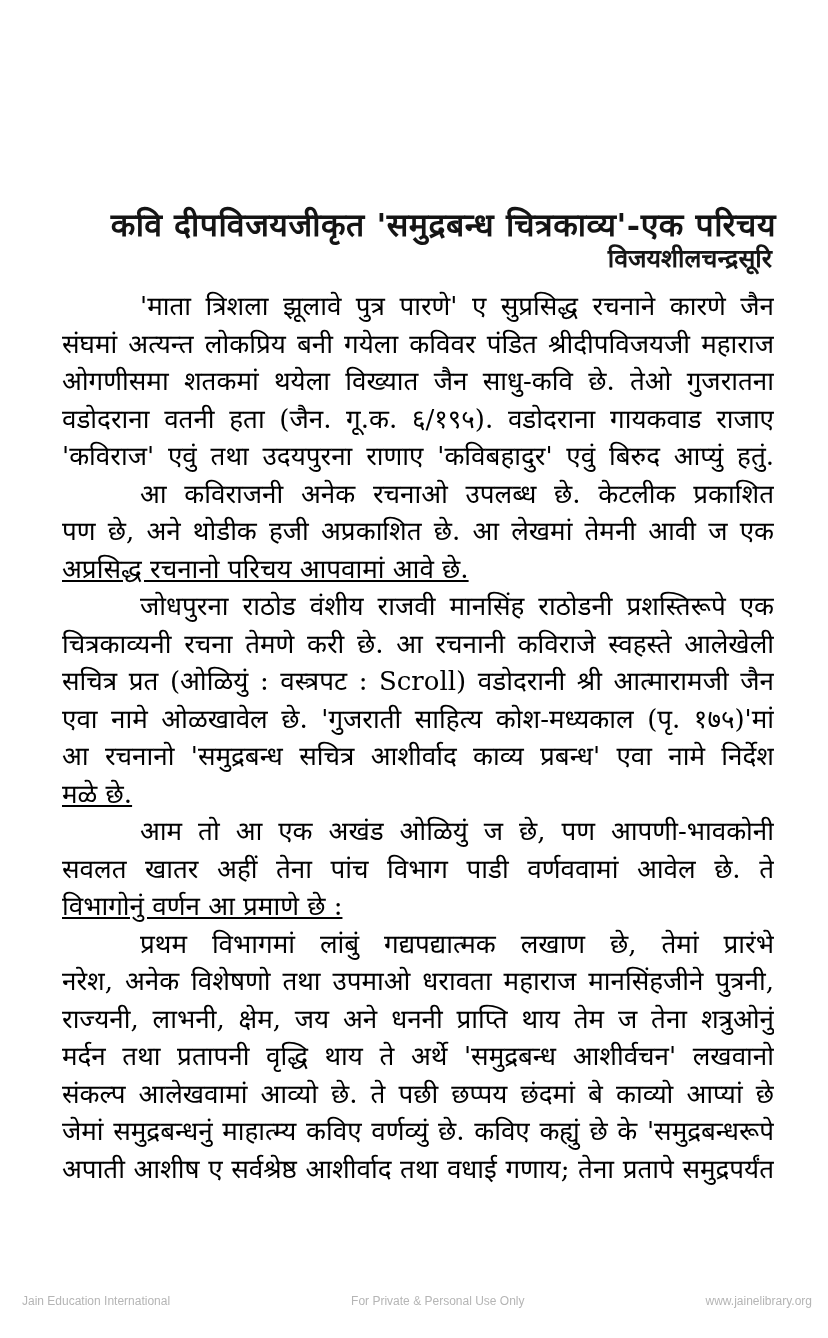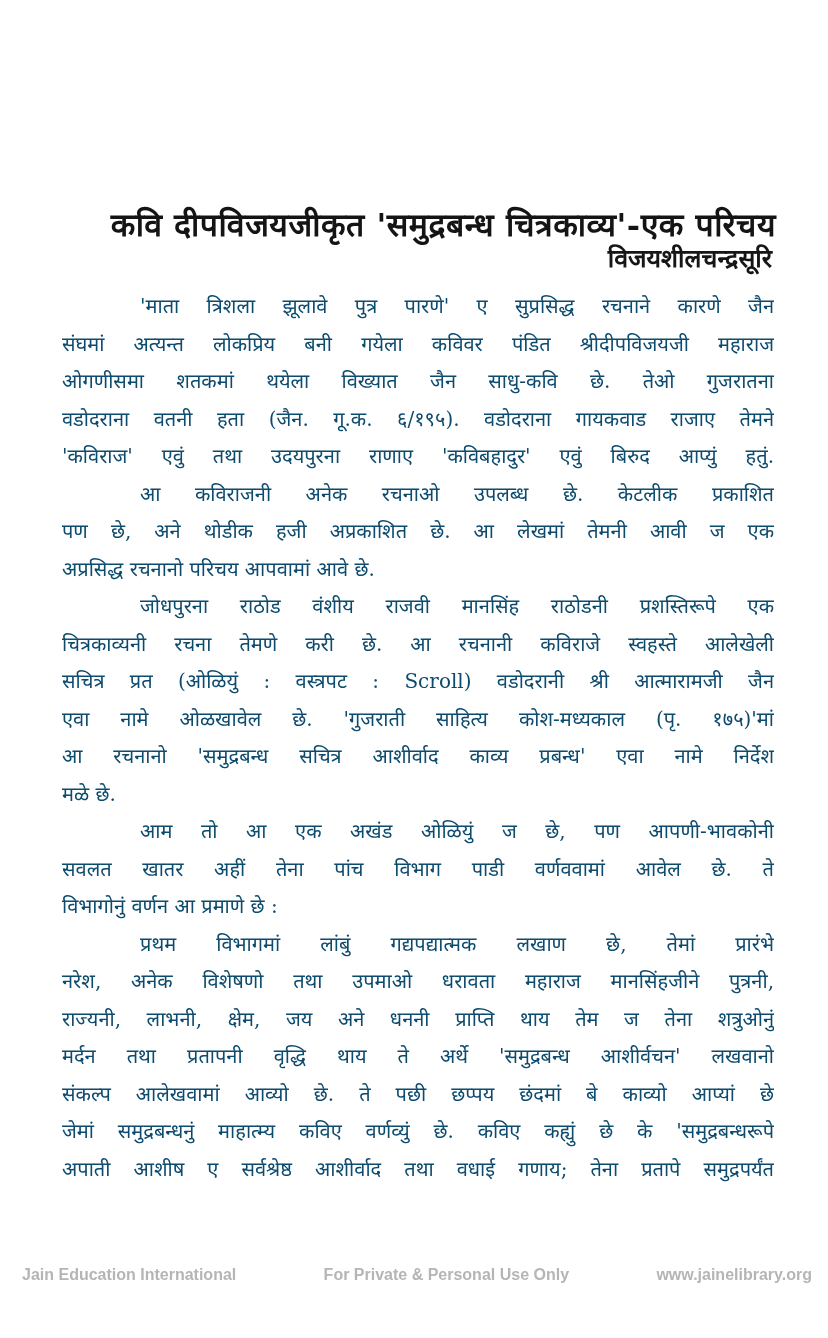--- a/index.html
+++ b/index.html
@@ -37,42 +37,41 @@
     text-align: right;
     color: #161616;
   }
   .body-text {
     position: absolute;
     left: 62px;
     right: 54px;
     top: 288px;
   }
   .line {
-    font-size: 20px;
+    font-size: 26px;
     line-height: 37.5px;
     height: 37.5px;
     text-align: justify;
     text-align-last: justify;
     overflow: hidden;
-    color: #0c4a6e;
+    color: #000000;
   }
   .line.indent { padding-left: 78px; }
-  .line.para-end { text-align-last: left; }
+  .line.para-end { text-align-last: left; text-decoration: underline; }
   .footer {
     position: absolute;
     left: 22px;
     right: 16px;
-    top: 1266px;
+    top: 1294px;
     display: flex;
     justify-content: space-between;
     align-items: baseline;
     font-family: "Liberation Sans", sans-serif;
-    font-size: 16px;
+    font-size: 12px;
     color: #b5b5b5;
-    font-weight: bold;
   }
   .footer .center-slot { text-align: center; }
   .footer .right-slot { text-align: right; }
 </style>
 </head>
 <body>
 
 <div class="page">
 
   <h1 class="doc-title">कवि दीपविजयजीकृत 'समुद्रबन्ध चित्रकाव्य'-एक परिचय</h1>

